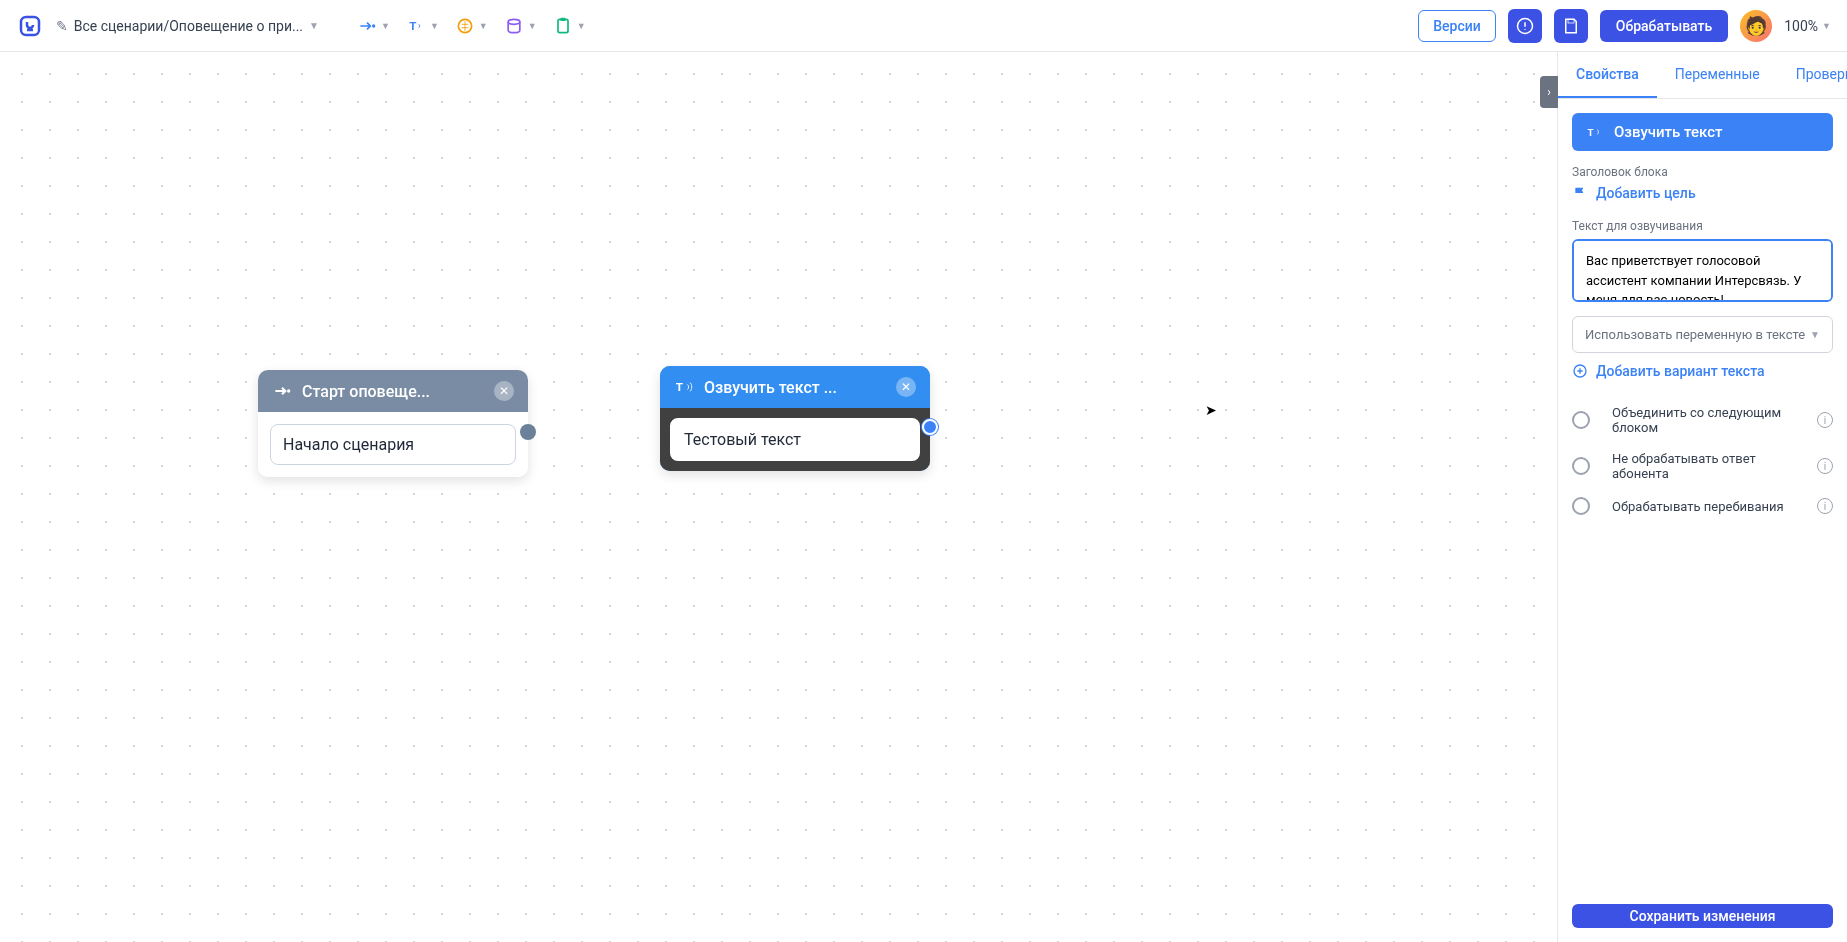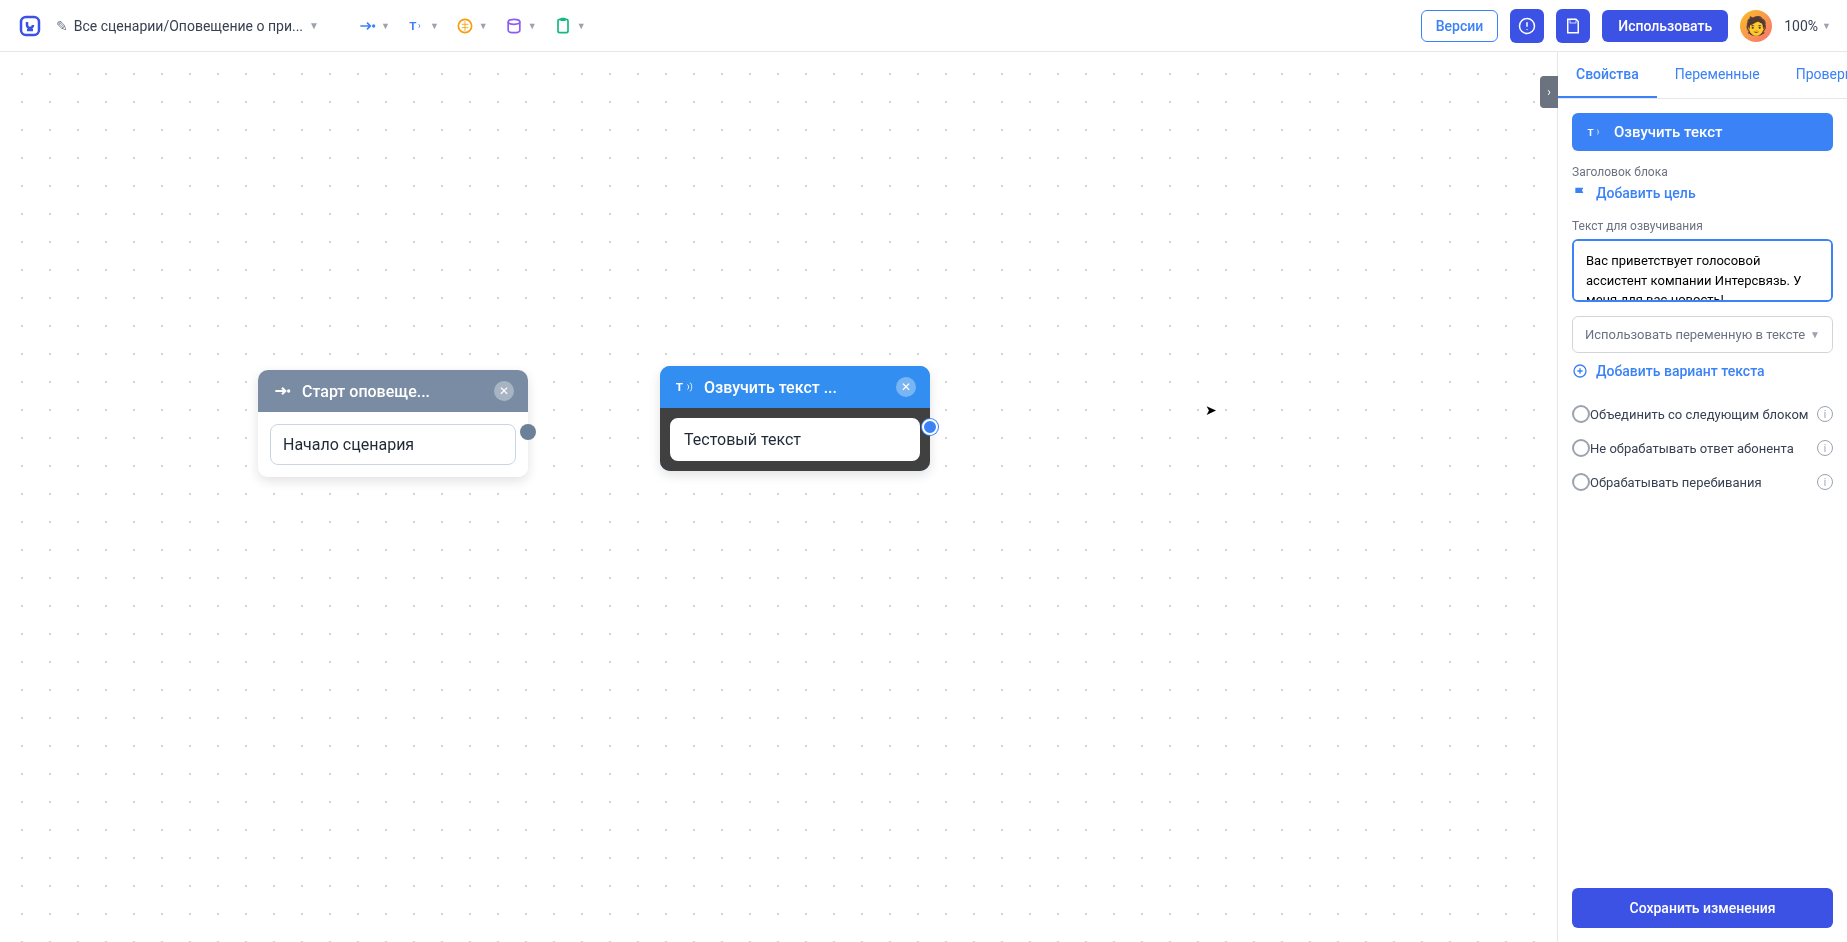--- a/index.html
+++ b/index.html
@@ -47,26 +47,26 @@
 .tab { padding: 14px 18px; font-size: 14px; color: #3b82f6; cursor: pointer; border-bottom: 2px solid transparent; }
 .tab.active { color: #3b82f6; border-bottom-color: #3b82f6; font-weight: 500; }
 .panel-content { flex: 1; overflow-y: auto; padding: 14px; }
 .panel-header { background: #3b82f6; color: #fff; padding: 10px 14px; border-radius: 6px; display: flex; align-items: center; gap: 10px; font-size: 15px; font-weight: 500; margin-bottom: 14px; }
 .field-label { font-size: 12px; color: #6b7280; margin-bottom: 6px; display: block; }
 .field-input { width: 100%; padding: 9px 12px; border: 1px solid #d1d5db; border-radius: 6px; font-size: 14px; margin-bottom: 14px; }
 .link-action { display: flex; align-items: center; gap: 8px; color: #3b82f6; font-size: 14px; cursor: pointer; margin-bottom: 18px; font-weight: 500; text-align: right; }
 .textarea { width: 100%; padding: 10px 12px; border: 2px solid #3b82f6; border-radius: 6px; font-size: 13px; line-height: 1.5; resize: none; font-family: inherit; margin-bottom: 10px; min-height: 62px; }
 .select-box { width: 100%; padding: 10px 12px; border: 1px solid #d1d5db; border-radius: 6px; font-size: 13px; color: #6b7280; display: flex; justify-content: space-between; align-items: center; cursor: pointer; margin-bottom: 10px; background: #fff; }
 .btn-outline-full { width: 100%; padding: 10px; border: 1px solid #3b82f6; color: #3b82f6; background: #fff; border-radius: 6px; font-size: 14px; cursor: pointer; margin-bottom: 16px; font-weight: 500; }
-.radio-row { display: flex; align-items: center; gap: 0; padding: 8px 0; }
+.radio-row { display: flex; align-items: center; gap: 22px; padding: 8px 0; }
 .radio-circle { width: 18px; height: 18px; border: 2px solid #9ca3af; border-radius: 50%; flex-shrink: 0; }
 .radio-label { flex: 1; font-size: 13px; color: #374151; }
 .info-icon { width: 16px; height: 16px; border: 1px solid #9ca3af; border-radius: 50%; display: flex; align-items: center; justify-content: center; font-size: 10px; color: #9ca3af; cursor: pointer; }
 .panel-footer { padding: 14px; }
-.btn-save { width: 100%; padding: 12px; background: #3b52e4; color: #fff; border: none; border-radius: 6px; font-size: 14px; cursor: pointer; font-weight: 500; }
+.btn-save { width: 100%; padding: 4px; background: #3b52e4; color: #fff; border: none; border-radius: 6px; font-size: 14px; cursor: pointer; font-weight: 500; }
 .cursor { position: absolute; left: 1205px; top: 350px; font-size: 14px; pointer-events: none; }
 </style>
 </head>
 <body>
 
 <div class="header">
   <div class="logo">
     <svg viewBox="0 0 24 24" fill="none" stroke="#3b52e4" stroke-width="2.5">
         <rect x="3" y="3" width="18" height="18" rx="5"></rect>
         <path d="M9 8v3a3 3 0 006 0M9 16h6"></path>
@@ -121,21 +121,21 @@
         <circle cx="12" cy="12" r="10" stroke="#fff" stroke-width="2" fill="none"></circle>
         <path d="M12 7v6m0 3v1" stroke="#fff" stroke-width="2"></path>
       </svg>
   </button>
   <button class="btn-icon-blue">
     <svg width="18" height="18" viewBox="0 0 24 24">
         <path d="M5 3h11l3 3v15H5z" stroke="#fff" stroke-width="2" fill="none"></path>
         <rect x="8" y="3" width="8" height="5" stroke="#fff" fill="none"></rect>
       </svg>
   </button>
-  <button class="btn-primary">Использовать</button>
+  <button class="btn-primary">Обрабатывать</button>
   <div class="avatar">🧑</div>
   <div class="zoom">
     <span>100%</span>
     <span class="chev" style="font-size:9px;color:#9ca3af">▼</span>
   </div>
 </div>
 
 <div class="canvas">
   <div class="node node-gray" style="left:258px; top:318px;">
     <div class="node-header">

